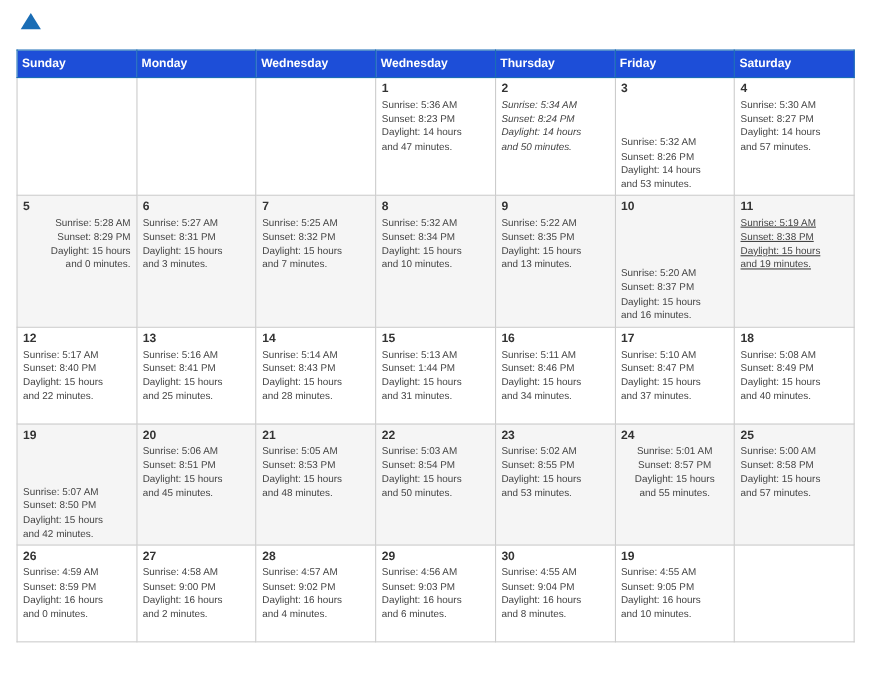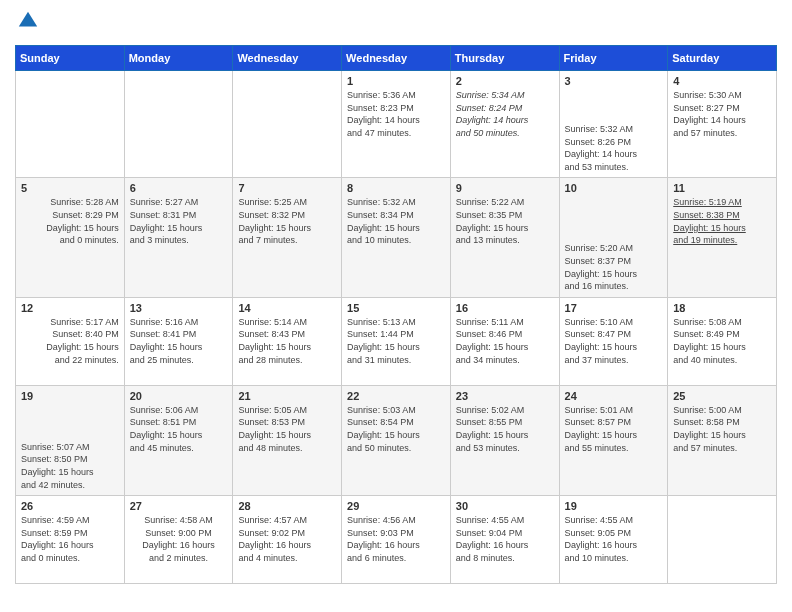--- a/index.html
+++ b/index.html
@@ -200,21 +200,21 @@
           <span class="day-num">11</span>
           <div class="cell-content" style="white-space: pre-line; text-decoration: underline;">Sunrise: 5:19 AM
 Sunset: 8:38 PM
 Daylight: 15 hours
 and 19 minutes.</div>
         </td>
       </tr>
       <tr>
         <td>
           <span class="day-num">12</span>
-          <div class="cell-content" style="white-space: pre-line; text-align: right;">Sunrise: 5:17 AM
+          <div class="cell-content" style="white-space: pre-line;">Sunrise: 5:17 AM
 Sunset: 8:40 PM
 Daylight: 15 hours
 and 22 minutes.</div>
         </td>
         <td>
           <span class="day-num">13</span>
           <div class="cell-content" style="white-space: pre-line;">Sunrise: 5:16 AM
 Sunset: 8:41 PM
 Daylight: 15 hours
 and 25 minutes.</div>
@@ -286,21 +286,21 @@
         </td>
         <td>
           <span class="day-num">23</span>
           <div class="cell-content" style="white-space: pre-line;">Sunrise: 5:02 AM
 Sunset: 8:55 PM
 Daylight: 15 hours
 and 53 minutes.</div>
         </td>
         <td>
           <span class="day-num">24</span>
-          <div class="cell-content" style="white-space: pre-line;">Sunrise: 5:01 AM
+          <div class="cell-content" style="white-space: pre-line; text-align: center;">Sunrise: 5:01 AM
 Sunset: 8:57 PM
 Daylight: 15 hours
 and 55 minutes.</div>
         </td>
         <td>
           <span class="day-num">25</span>
           <div class="cell-content" style="white-space: pre-line;">Sunrise: 5:00 AM
 Sunset: 8:58 PM
 Daylight: 15 hours
 and 57 minutes.</div>
@@ -309,21 +309,21 @@
       <tr>
         <td>
           <span class="day-num">26</span>
           <div class="cell-content" style="white-space: pre-line;">Sunrise: 4:59 AM
 Sunset: 8:59 PM
 Daylight: 16 hours
 and 0 minutes.</div>
         </td>
         <td>
           <span class="day-num">27</span>
-          <div class="cell-content" style="white-space: pre-line; text-align: center;">Sunrise: 4:58 AM
+          <div class="cell-content" style="white-space: pre-line;">Sunrise: 4:58 AM
 Sunset: 9:00 PM
 Daylight: 16 hours
 and 2 minutes.</div>
         </td>
         <td>
           <span class="day-num">28</span>
           <div class="cell-content" style="white-space: pre-line;">Sunrise: 4:57 AM
 Sunset: 9:02 PM
 Daylight: 16 hours
 and 4 minutes.</div>

